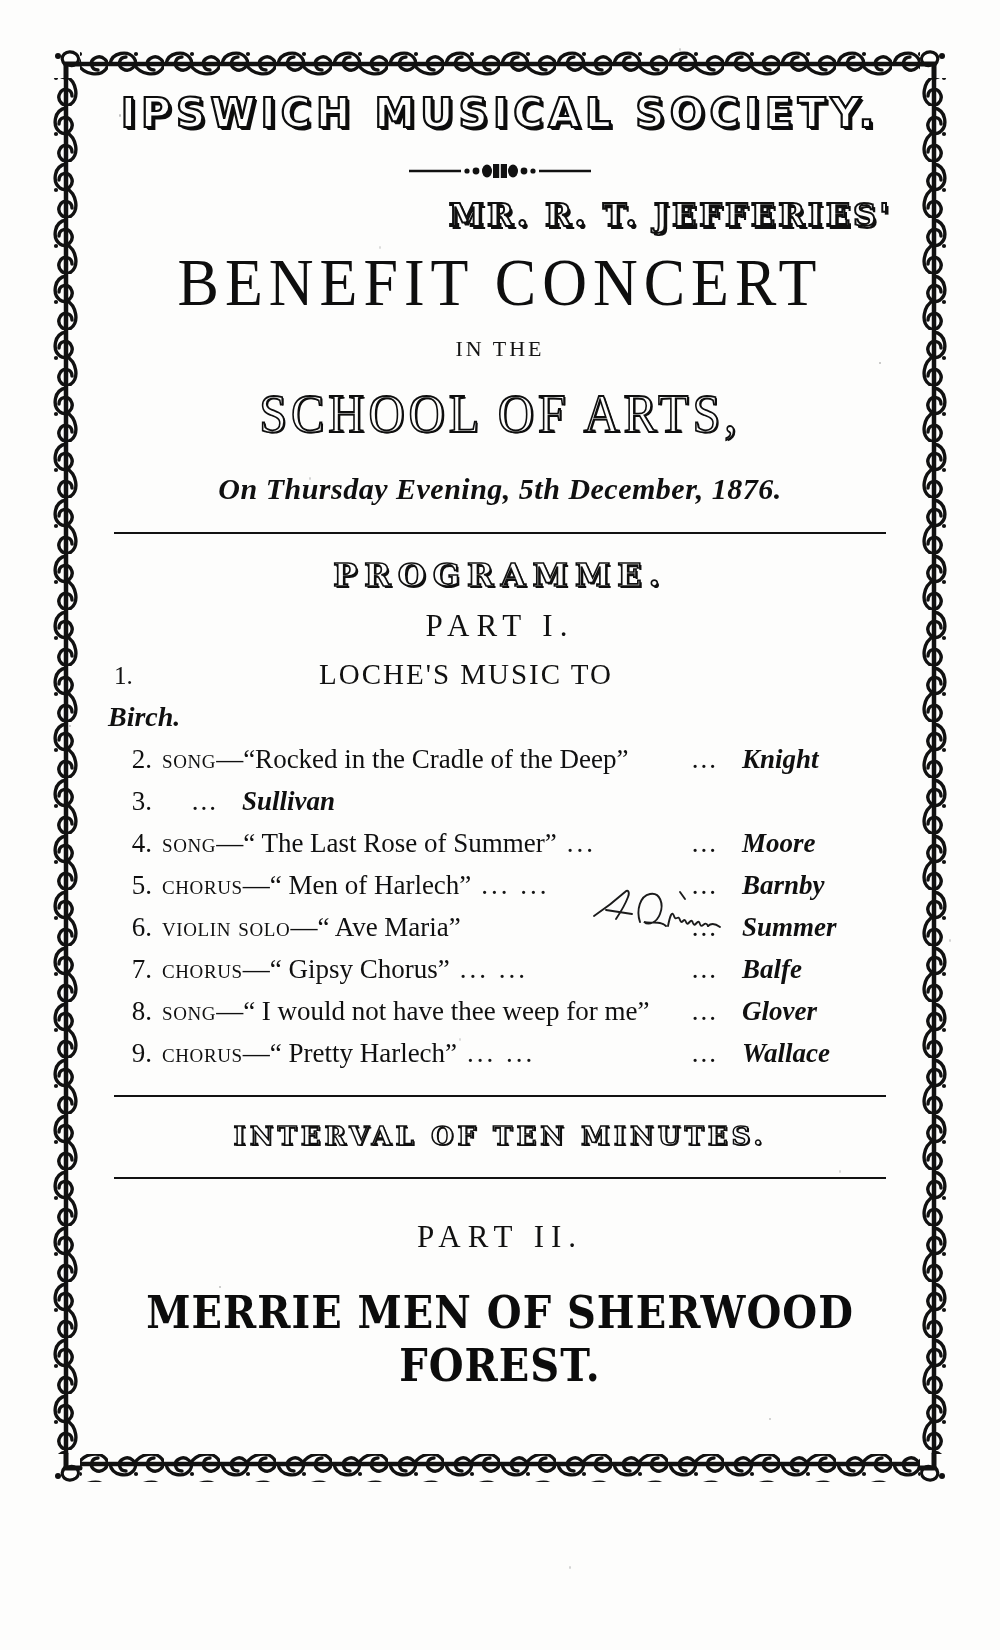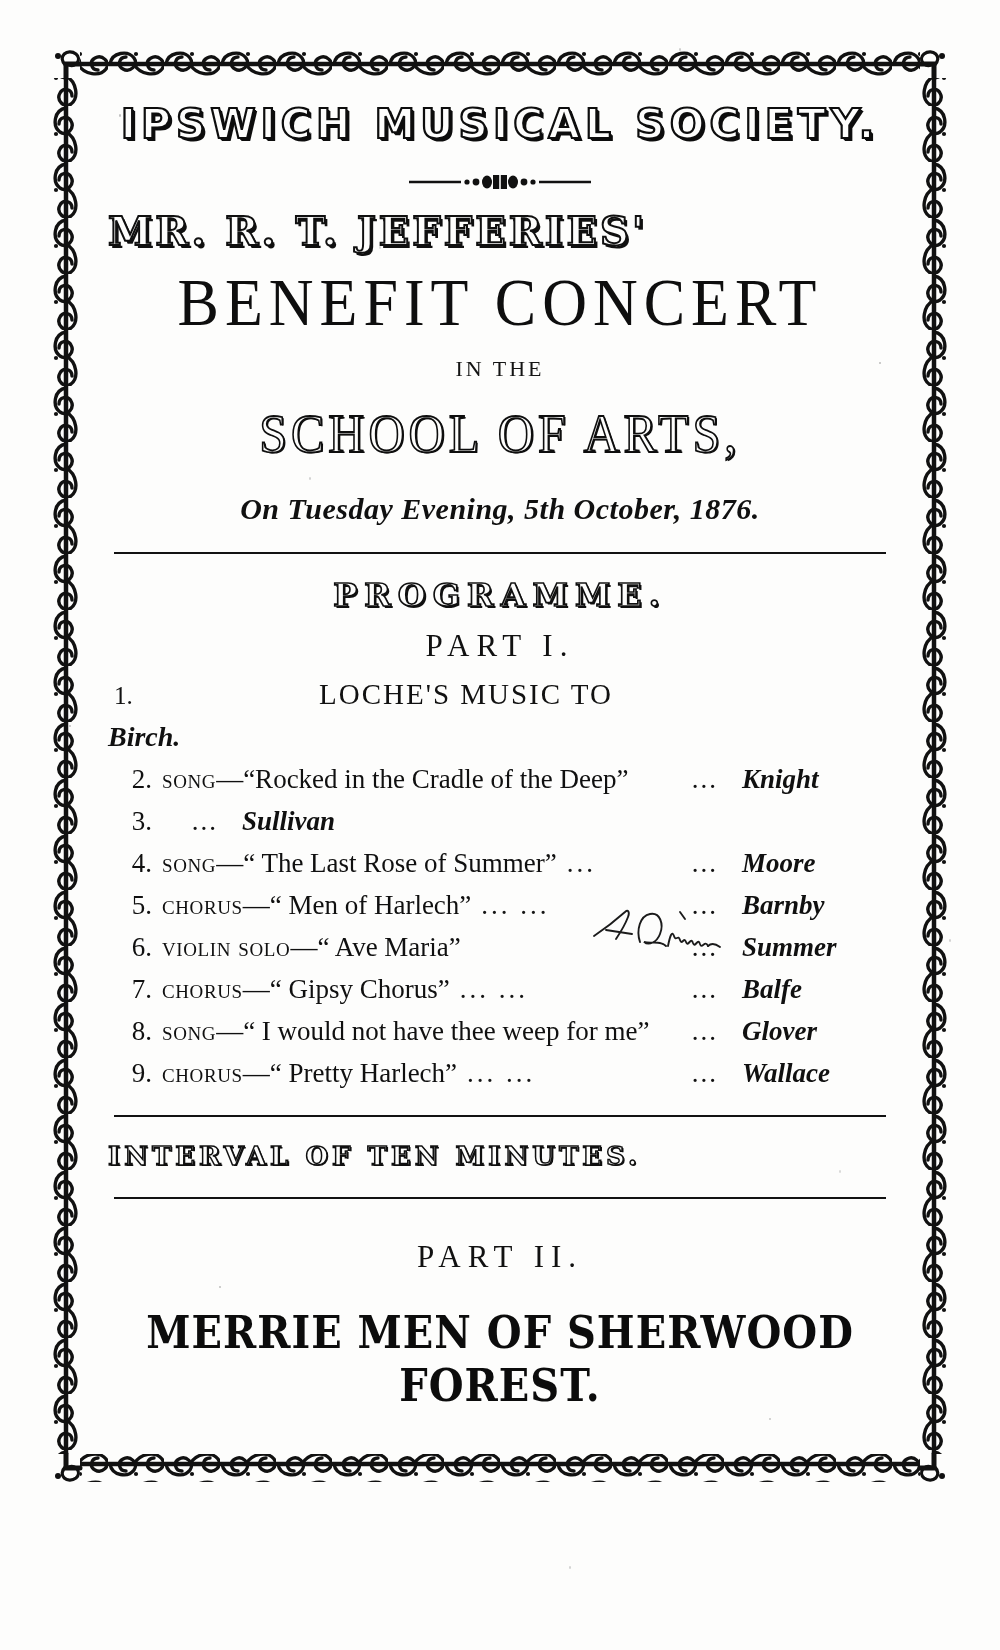--- a/index.html
+++ b/index.html
@@ -51,21 +51,21 @@
     width: 896px;
     height: 1432px;
     pointer-events: none;
   }
   #border-frame svg { display: block; width: 100%; height: 100%; }
 
   
   #content {
     position: absolute;
     left: 108px;
-    top: 96px;
+    top: 85px;
     width: 784px;
     height: 1340px;
   }
 
   
   .soc-title {
     font-family: "DejaVu Sans", sans-serif;
     font-weight: bold;
     font-size: 40px;
     letter-spacing: 5px;
@@ -83,23 +83,23 @@
   .dinkus {
     text-align: center;
     margin: 26px 0 22px;
     height: 14px;
   }
   .dinkus svg { display:inline-block; vertical-align: middle; }
 
   .beneficiary {
     font-family: "DejaVu Serif", serif;
     font-weight: bold;
-    font-size: 40px;
+    font-size: 32px;
     letter-spacing: 3px;
-    text-align: left;
+    text-align: right;
     color: #fdfdfc;
     -webkit-text-stroke: 2px #101010;
     text-shadow: 2.5px 2.5px 0 #101010;
     line-height: 1.15;
   }
 
   .benefit-concert {
     font-family: "Liberation Serif", serif;
     font-weight: normal;
     font-size: 62px;
@@ -277,20 +277,21 @@
     height: 46px;
     pointer-events: none;
   }
   .signature svg { display:block; width:100%; height:100%; }
 
   .interval {
     font-family: "DejaVu Serif", serif;
     font-weight: bold;
     font-size: 26px;
     letter-spacing: 4px;
+    text-align: center;
     color: #fdfdfc;
     -webkit-text-stroke: 1.5px #101010;
     text-shadow: 1.4px 1.4px 0 #101010;
     margin-top: 24px;
   }
 
   .finale {
     font-family: "DejaVu Serif", serif;
     font-weight: bold;
     font-size: 40px;
@@ -393,21 +394,21 @@
     </div>
 
     <div class="beneficiary">MR. R. T. JEFFERIES'</div>
 
     <div class="benefit-concert">BENEFIT CONCERT</div>
 
     <div class="in-the">IN THE</div>
 
     <div class="venue">SCHOOL OF ARTS,</div>
 
-    <div class="date-line">On Tuesday Evening, 5th October, 1876.</div>
+    <div class="date-line">On Thursday Evening, 5th December, 1876.</div>
 
     <div class="rule"></div>
 
     <div class="programme">PROGRAMME.</div>
 
     <div class="part-heading">PART I.</div>
 
     <div class="macbeth-block">
       <div class="macbeth-top">
         <div class="macbeth-num">1.</div>

